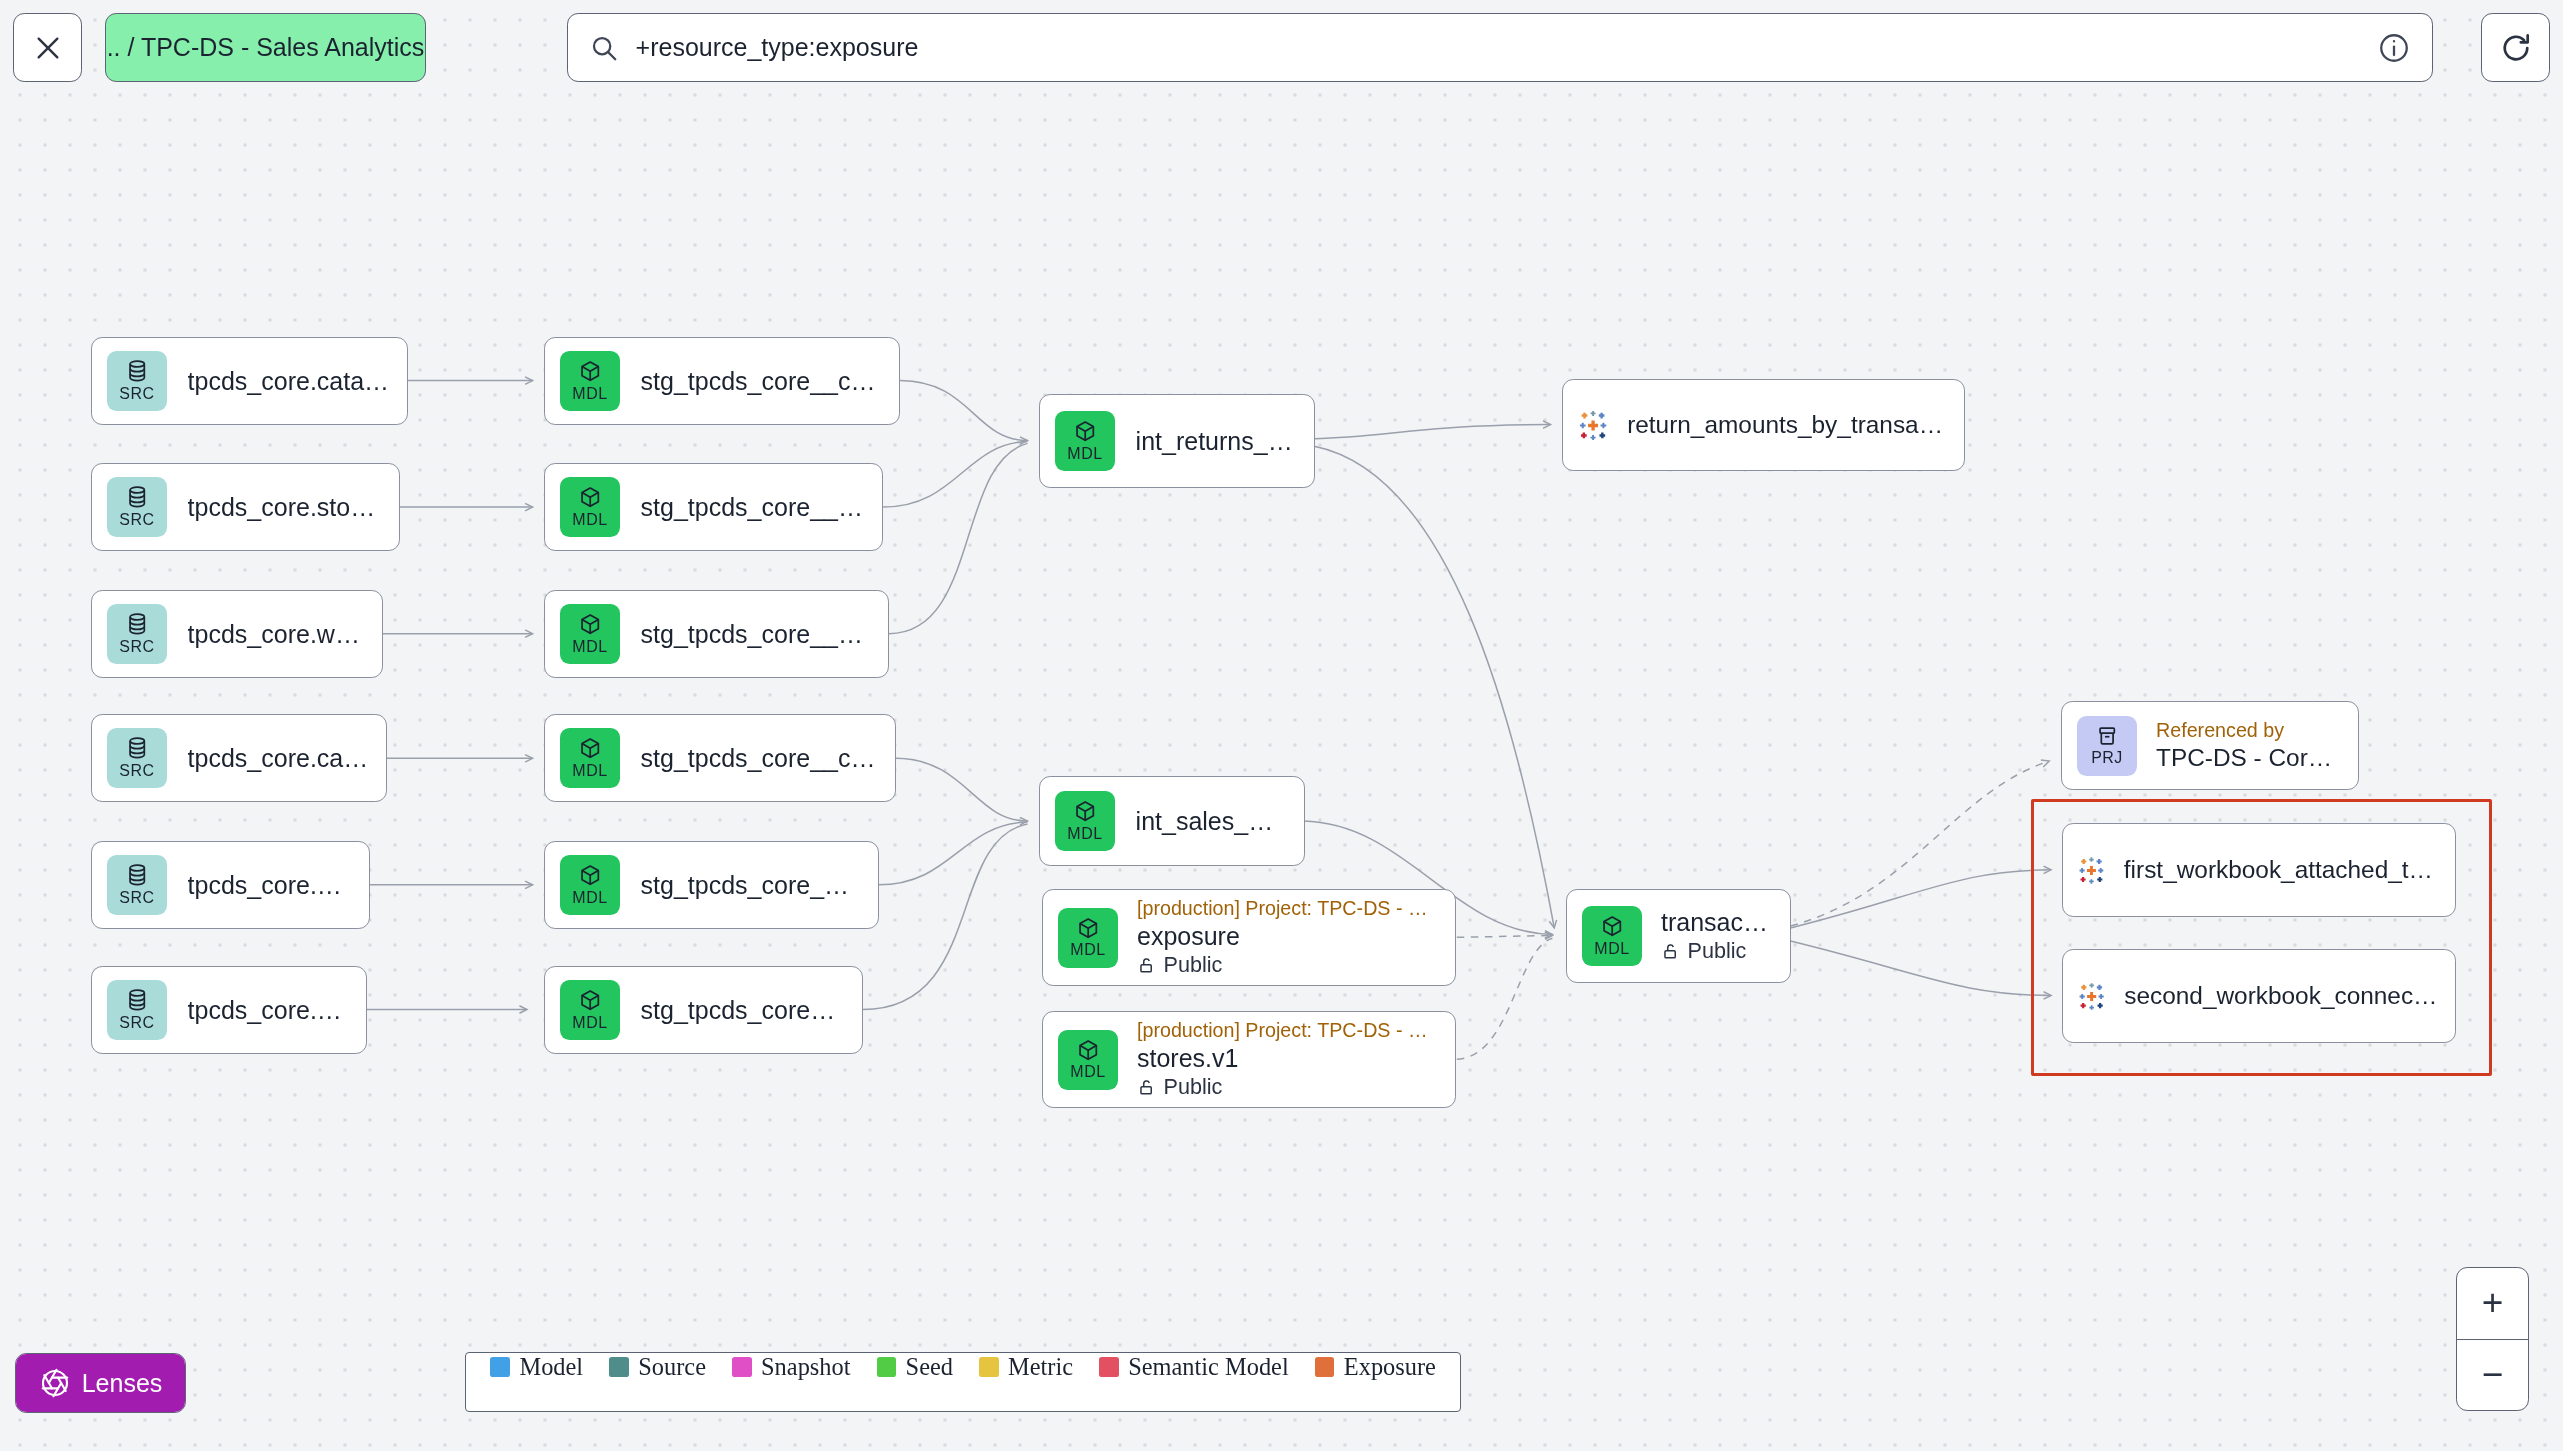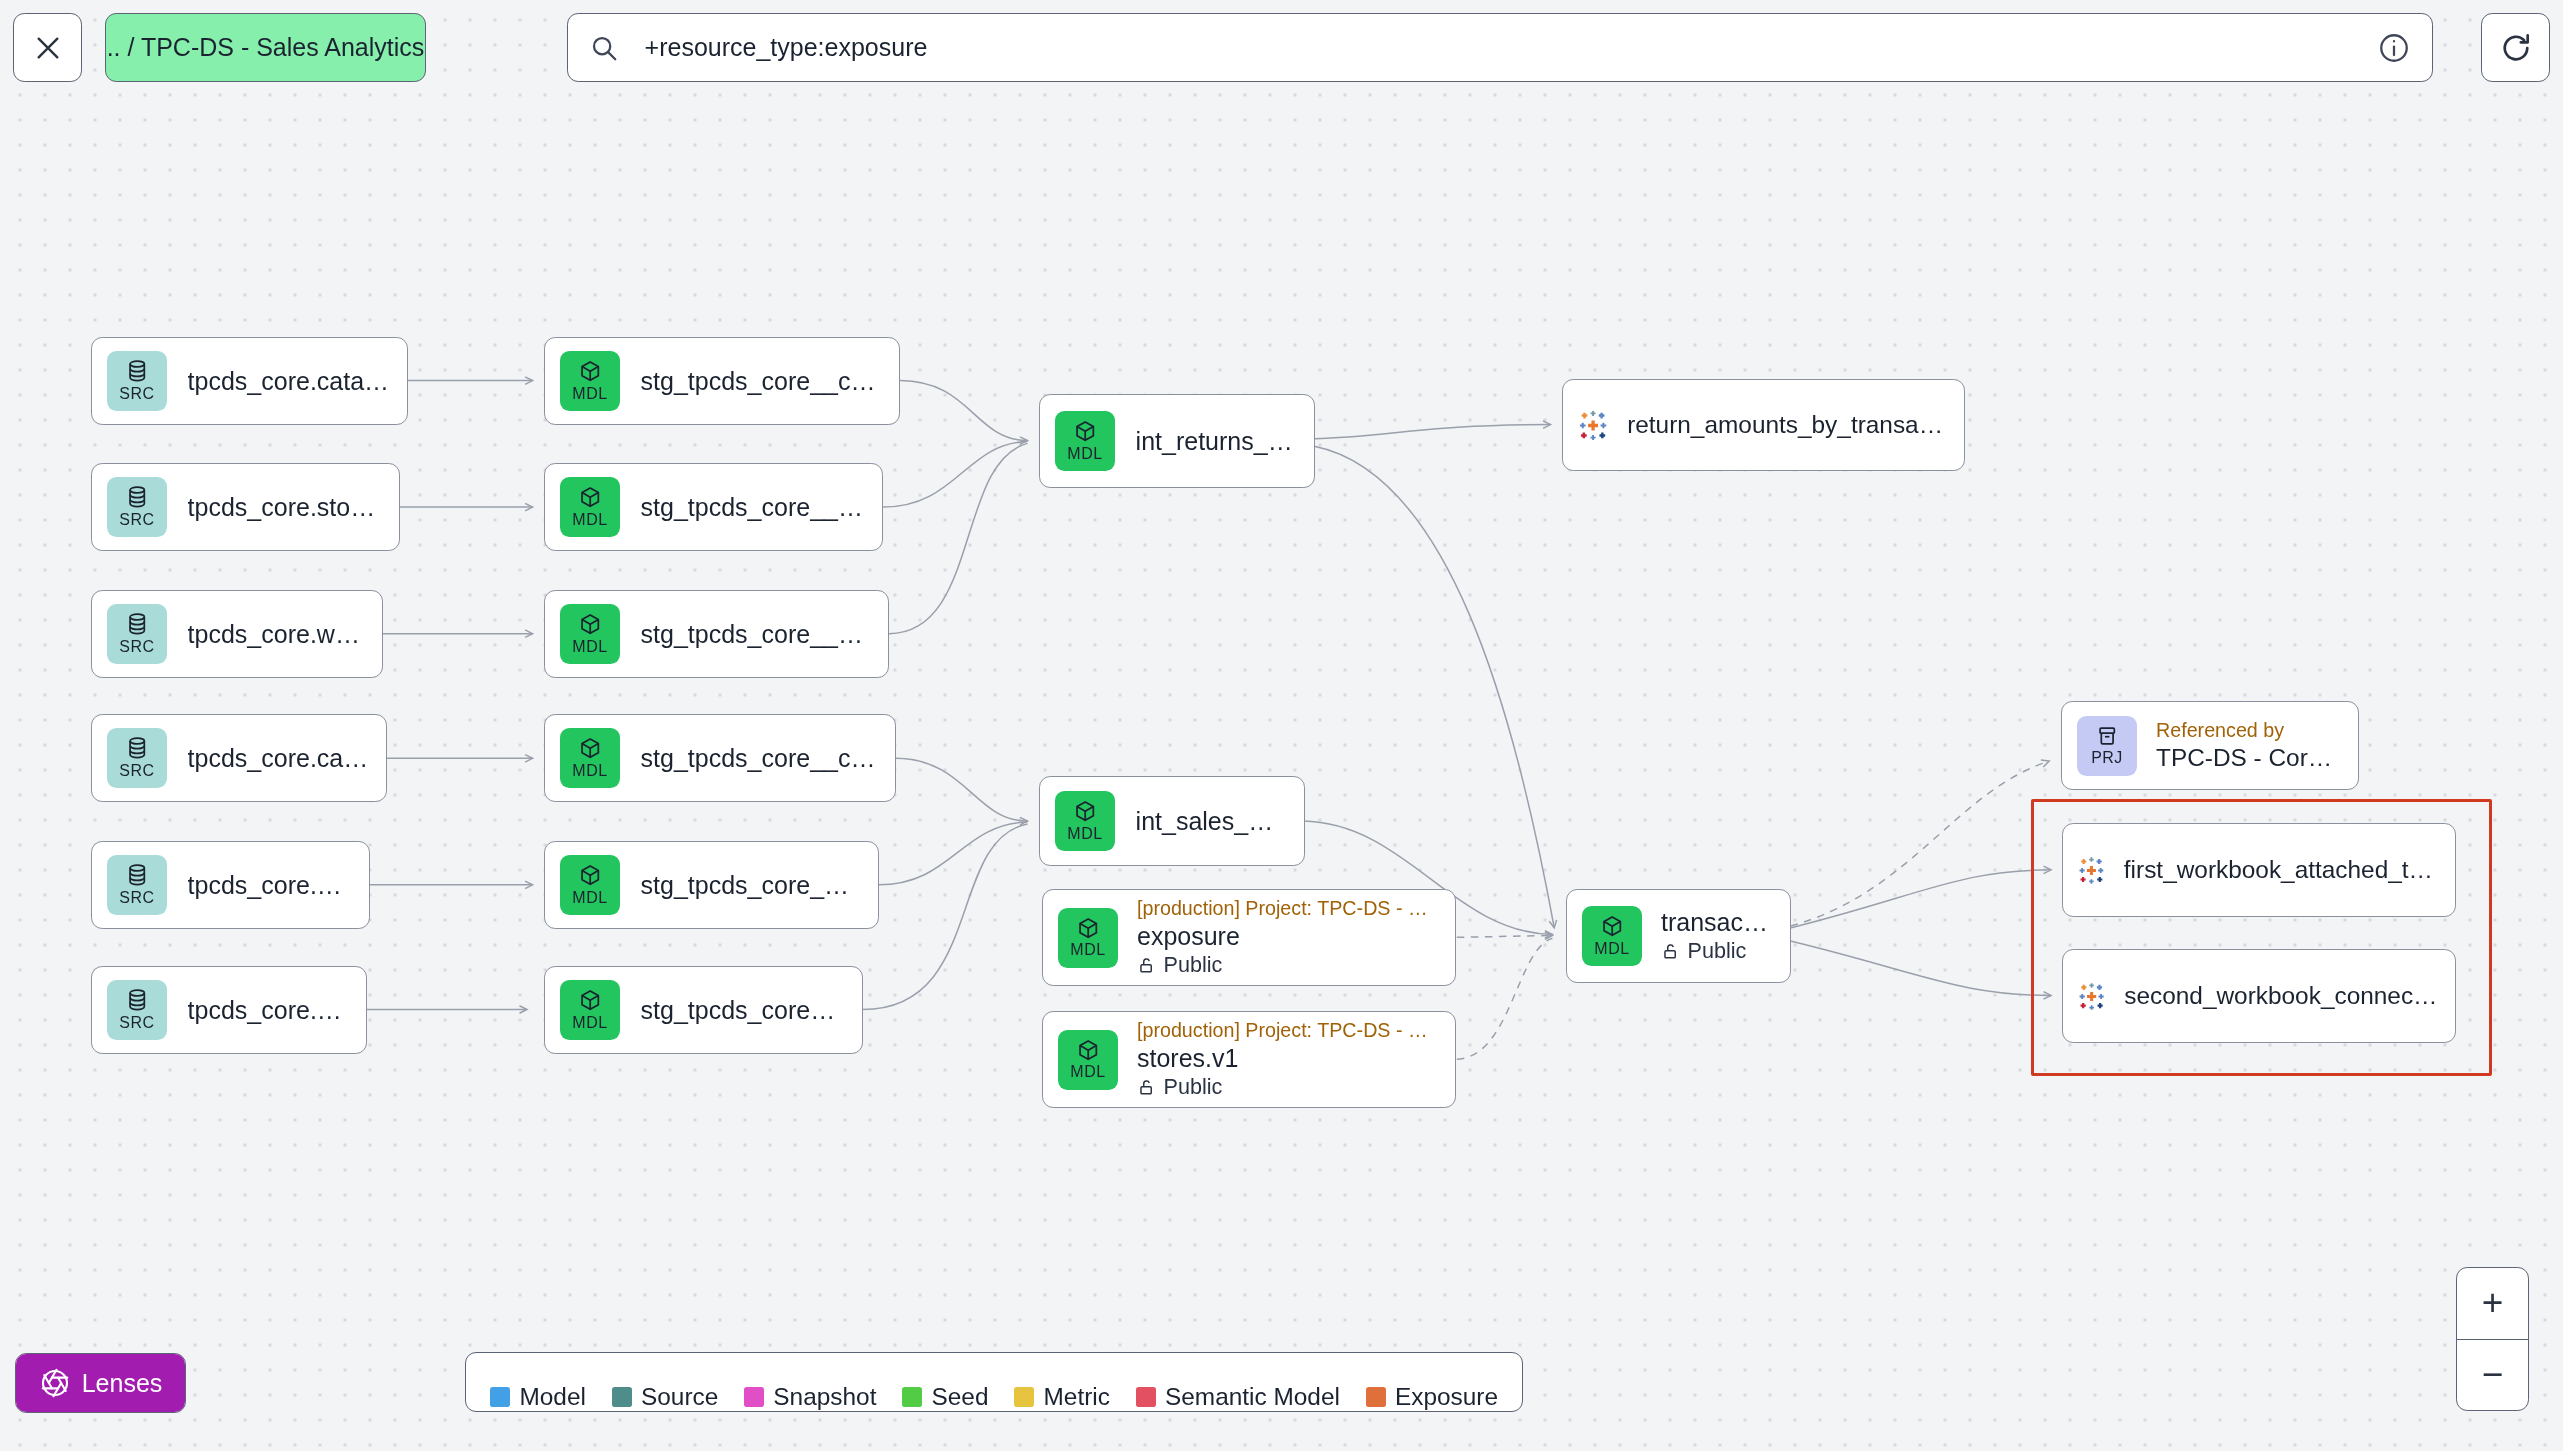--- a/index.html
+++ b/index.html
@@ -7,21 +7,21 @@
     width:2563px;height:1451px;overflow:hidden;position:relative;
     font-family:"Liberation Sans",sans-serif;color:#1b2330;
     background-color:#f3f4f6;
     background-image:radial-gradient(circle,#d7d9de 1.5px,transparent 1.5px);
     background-size:25px 25px;background-position:7.5px 7.5px;
   }
   .abs{position:absolute;box-sizing:border-box;}
   
   .tbtn{background:#fff;border:1.9px solid #5b6375;border-radius:11.2px;display:flex;align-items:center;justify-content:center;}
   .chip{background:#86efac;border:1.9px solid #5b6375;border-radius:11.2px;display:flex;align-items:center;justify-content:center;font-size:25px;}
-  .searchbar{background:#fff;border:1.9px solid #5b6375;border-radius:11.2px;display:flex;align-items:center;padding:0 20.6px;gap:24px;}
+  .searchbar{background:#fff;border:1.9px solid #5b6375;border-radius:11.2px;display:flex;align-items:center;padding:0 20.6px;gap:15px;}
   .searchbar input{flex:1;border:none;outline:none;font-size:25px;color:#1b2330;font-family:"Liberation Sans",sans-serif;background:transparent;}
   
   .node{position:absolute;box-sizing:border-box;background:#fff;border:1.4px solid #8a909d;border-radius:11.2px;
         display:flex;align-items:center;padding:0 17px 0 15px;gap:20.6px;z-index:3;}
   .node .title{font-size:25px;white-space:nowrap;overflow:hidden;text-overflow:ellipsis;}
   .badge{width:60px;height:60px;border-radius:9.4px;flex:0 0 auto;display:flex;flex-direction:column;align-items:center;justify-content:center;gap:0.9px;}
   .badge .blabel{font-size:16px;letter-spacing:0.5px;color:#1b2330;}
   .badge.src{background:#a9dcd9;}
   .badge.mdl{background:#22c55e;}
   .badge.prj{background:#c5caf4;}
@@ -32,21 +32,21 @@
   
   svg.edges{position:absolute;left:0;top:0;z-index:1;}
   .e{fill:none;stroke:#99a0ab;stroke-width:1.6px;}
   .e.dash{stroke-dasharray:8 7;}
   
   .redrect{border:3.7px solid #cf3a20;border-radius:1.9px;z-index:2;pointer-events:none;background:transparent;}
   
   .lens-group{display:flex;border:1.9px solid #5b6375;border-radius:11.2px;overflow:hidden;background:#fff;z-index:4;}
   .lens-dark{background:#a21caf;color:#fff;display:flex;align-items:center;gap:11.2px;padding:0 22.5px;font-size:25px;}
   .lens-light{display:flex;align-items:center;gap:13px;padding:0 24.4px;font-size:25px;color:#1b2330;}
-  .legend{border:1.9px solid #5b6375;border-radius:11px;background:#fff;display:flex;align-items:flex-end;gap:26px;padding:0 24.4px;z-index:4;}
+  .legend{border:1.9px solid #5b6375;border-radius:4px;background:#fff;display:flex;align-items:flex-start;gap:26px;padding:0 24.4px;z-index:4;font-family:Liberation Serif, serif;}
   .litem{display:flex;align-items:center;gap:9.4px;font-size:24.4px;}
   .swatch{width:19.7px;height:19.7px;border-radius:2.8px;flex:0 0 auto;}
   .zoomctl{border:1.9px solid #5b6375;border-radius:11.2px;background:#fff;display:flex;flex-direction:column;overflow:hidden;z-index:4;}
   .zoomctl .zbtn{flex:1;display:flex;align-items:center;justify-content:center;font-size:37px;color:#2b3342;}
   .zoomctl .zbtn:first-child{border-bottom:1.9px solid #5b6375;}
 </style>
 </head>
 <body>
 
 <svg class="edges" width="2563" height="1451" viewBox="0 0 2734 1548">

